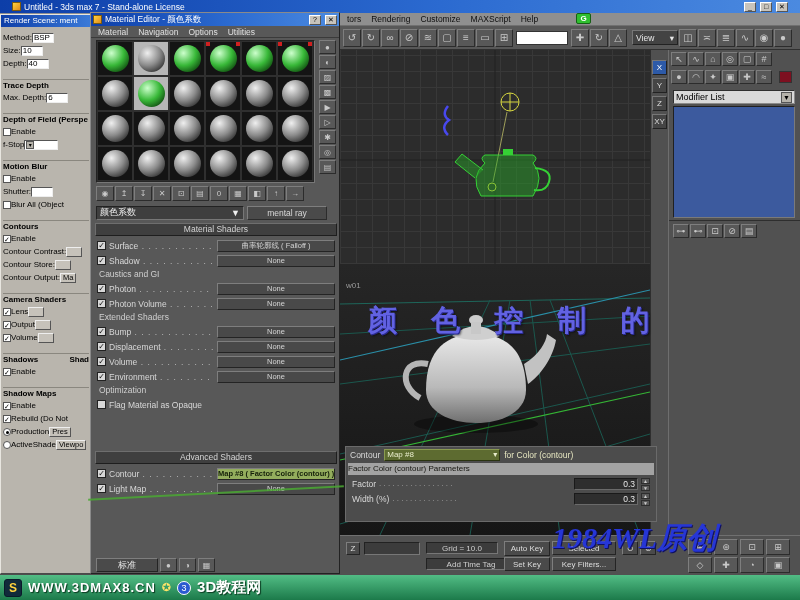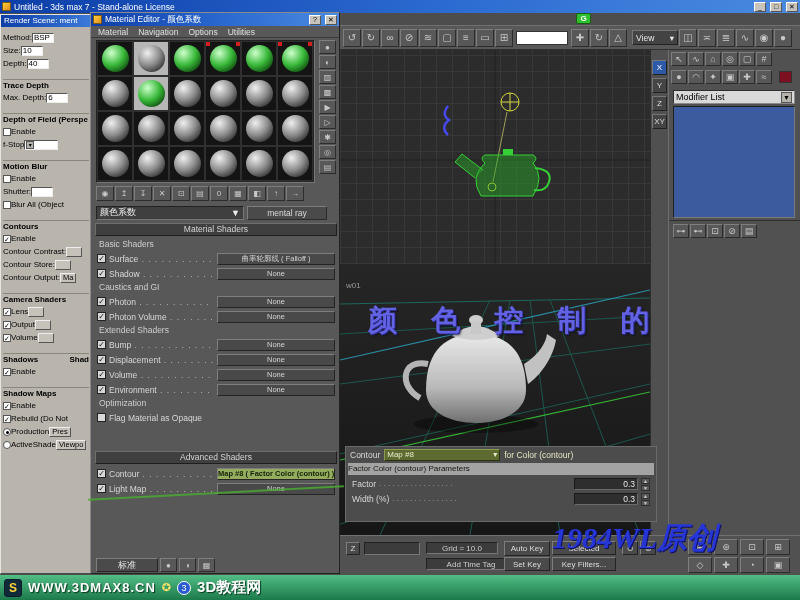--- a/index.html
+++ b/index.html
@@ -1,20 +1,20 @@
 <!DOCTYPE html>
 <html><head>
 <meta charset="utf-8">
 <style>
 *{box-sizing:border-box;margin:0;padding:0}
 body{font-family:"Liberation Sans","DejaVu Sans",sans-serif;background:#222}
 #screen{position:relative;width:800px;height:600px;overflow:hidden;background:#4d4d4d;font-size:9px;color:#d8d8d8}
 .abs{position:absolute}
 
-#titlebar{left:0;top:0;width:800px;height:13px;background:linear-gradient(90deg,#0d3ea8,#2b6ad0 55%,#4b8ae0);color:#fff;display:flex;align-items:center;gap:3px;padding:0 2px;font-size:8.5px;z-index:2}
+#titlebar{left:0;top:0;width:800px;height:13px;background:linear-gradient(90deg,#0d3ea8,#2b6ad0 55%,#4b8ae0);color:#fff;display:flex;align-items:center;gap:3px;padding:0 12px;font-size:8.5px;z-index:2}
 .app-ico{width:9px;height:9px;background:linear-gradient(135deg,#ffd23e,#e08a1a);border:1px solid #7a5a10}
 #titlebar .sp{flex:1}
 .wbtn{width:12px;height:10px;background:#c8c4bc;border:1px solid;border-color:#fff #555 #555 #fff;color:#000;font-size:7px;line-height:8px;text-align:center;margin-left:1px}
 #menubar{left:0;top:13px;width:800px;height:12px;background:#8f8f8f;color:#101010;display:flex;align-items:center;z-index:1}
 #menu-left{display:flex;padding-left:3px}
 #menu-right{position:absolute;left:342px;display:flex}
 .menu-item{padding:0 5px;font-size:8.5px;white-space:nowrap}
 #green-logo{position:absolute;left:576px;top:13px;width:15px;height:11px;background:#2fbf2f;border-radius:2px;border:1px solid #156015;color:#fff;font-size:8px;text-align:center;line-height:9px;font-weight:bold;z-index:2}
 
 #main-toolbar{left:340px;top:25px;width:460px;height:25px;background:#585858;border-top:1px solid #707070;border-bottom:1px solid #303030;display:flex;align-items:center;gap:1px;padding:0 3px}
@@ -129,20 +129,35 @@
 
   <div class="abs" id="titlebar">
     <span class="app-ico"></span>
     <span>Untitled - 3ds max 7 - Stand-alone License</span>
     <span class="sp"></span>
     <span class="wbtn">_</span>
     <span class="wbtn">□</span>
     <span class="wbtn">✕</span>
   </div>
 
+  <div class="abs" id="menubar">
+    <span id="menu-left">
+        <span class="menu-item">File</span>
+        <span class="menu-item">Edit</span>
+        <span class="menu-item">Tools</span>
+        <span class="menu-item">Gro</span>
+      </span>
+    <span id="menu-right">
+        <span class="menu-item">tors</span>
+        <span class="menu-item">Rendering</span>
+        <span class="menu-item">Customize</span>
+        <span class="menu-item">MAXScript</span>
+        <span class="menu-item">Help</span>
+      </span>
+  </div>
   <div class="abs" id="green-logo">G</div>
 
   <div class="abs" id="main-toolbar">
     <span id="tb-a" style="display:flex;gap:1px">
         <div class="tbtn">↺</div>
         <div class="tbtn">↻</div>
         <div class="tbtn">∞</div>
         <div class="tbtn">⊘</div>
         <div class="tbtn">≋</div>
         <div class="tbtn">▢</div>
@@ -477,21 +492,20 @@
       </div>
     <div id="me-name-row">
       <span id="me-name">
         <span>颜色系数</span>
         <span>▼</span>
       </span>
       <span id="me-renderer">mental ray</span>
     </div>
     <div class="rollout" id="me-roll1">Material Shaders</div>
     <div id="me-groups">
-        <span class="me-group-label" style="display: block;">Basic Shaders</span>
         <div class="sh-row">
           <span class="chk">✓</span>
           <span class="sh-label dots">Surface</span>
           <button class="sh-btn">曲率轮廓线 ( Falloff )</button>
         </div>
         <div class="sh-row">
           <span class="chk">✓</span>
           <span class="sh-label dots">Shadow</span>
           <button class="sh-btn">None</button>
         </div>

